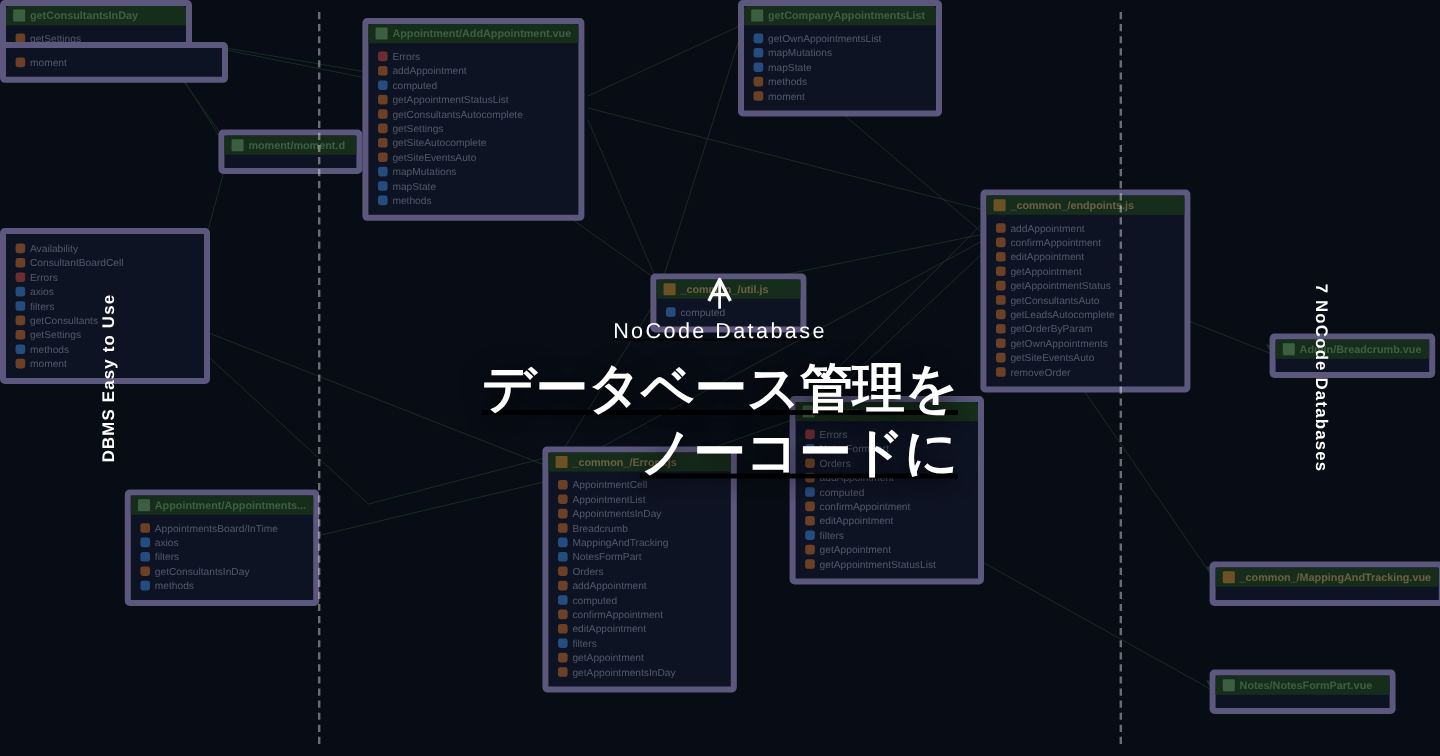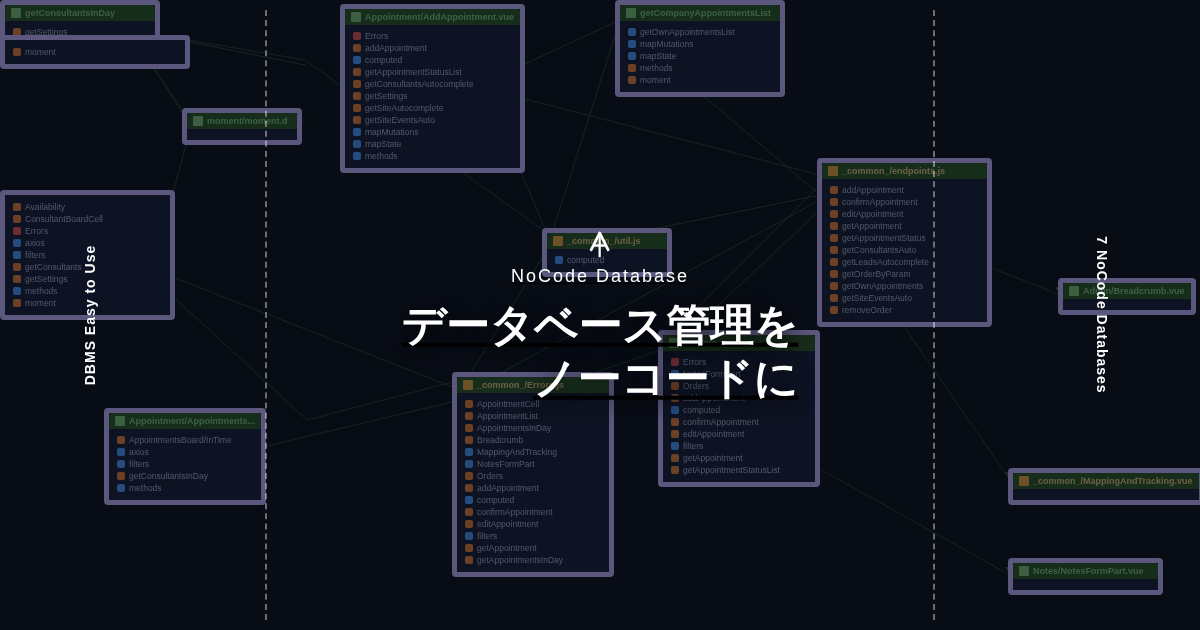--- a/index.html
+++ b/index.html
@@ -242,21 +242,21 @@
     </div>
 </div>
 
 <div class="node-card" style="top:35px;left:0px;min-width:190px;">
   <div class="item-row">
       <div class="dot dot-orange"></div>
       <span>moment</span>
     </div>
 </div>
 
-<div class="node-card" style="top:4px;left:302px;min-width:175px;margin-left:38px;">
+<div class="node-card" style="top:15px;left:302px;min-width:175px;">
   <div class="card-title"><div class="icon-sq"></div>Appointment/AddAppointment.vue</div>
   <div class="item-row">
       <div class="dot dot-red"></div>
       <span>Errors</span>
     </div>
   <div class="item-row">
       <div class="dot dot-orange"></div>
       <span>addAppointment</span>
     </div>
   <div class="item-row">

